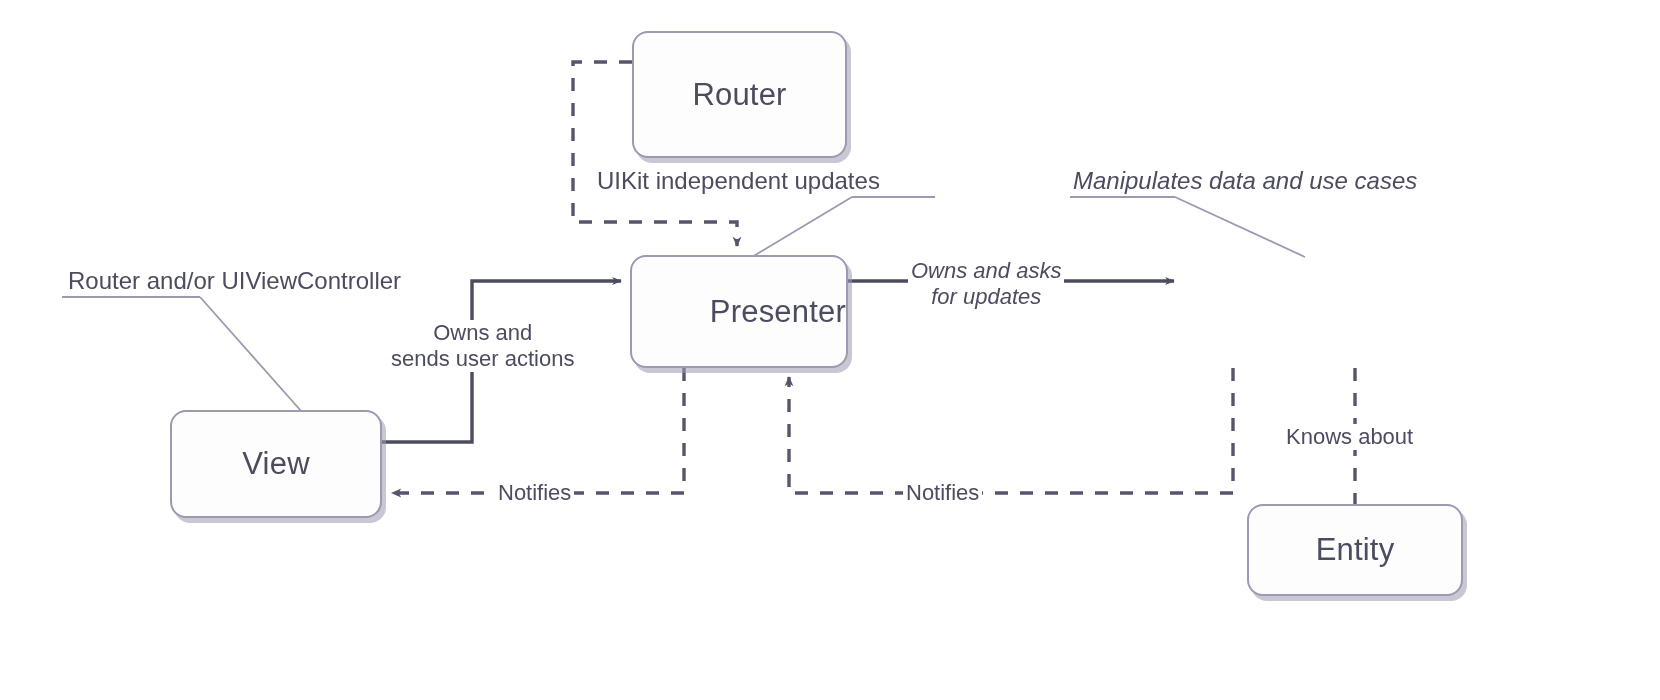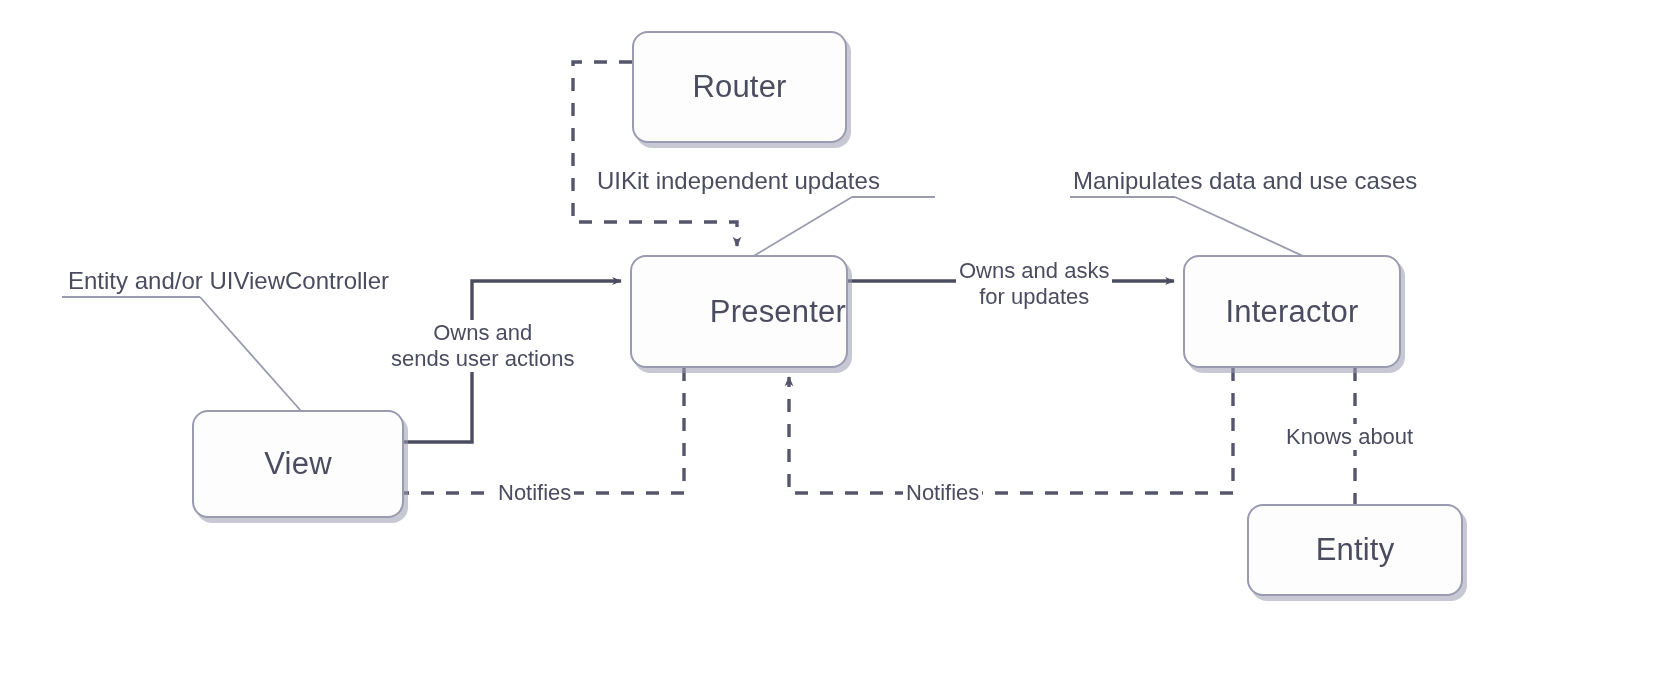--- a/index.html
+++ b/index.html
@@ -96,51 +96,48 @@
 
     <line x1="848" y1="281" x2="1174" y2="281" stroke="#4c4c60" stroke-width="3.4" marker-end="url(#arrowSolid)"></line>
 
     <path d="M 684 368 L 684 493 L 392 493" fill="none" stroke="#55556b" stroke-width="3.4" stroke-dasharray="13 12" marker-end="url(#arrowDash)"></path>
 
     <path d="M 1233 368 L 1233 493 L 789 493 L 789 377" fill="none" stroke="#55556b" stroke-width="3.4" stroke-dasharray="13 12" marker-end="url(#arrowDash)"></path>
 
     <path d="M 1355 368 L 1355 514" fill="none" stroke="#55556b" stroke-width="3.4" stroke-dasharray="13 12" marker-end="url(#arrowDash)"></path>
   </svg>
 
-  <div class="node" style="left:632px; top:31px; width:215px; height:112px;">
+  <div class="node" style="left:632px; top:31px; width:215px; height:127px;">
     <span class="node-label">Router</span>
   </div>
 
   <div class="node" style="left:630px; top:255px; width:218px; height:113px;justify-content:flex-end;">
     <span class="node-label">Presenter</span>
   </div>
 
-  <div class="node" style="left:1183px; top:255px; width:218px; height:113px;">
-    <span class="node-label">Interactor</span>
-  </div>
 
-  <div class="node" style="left:170px; top:410px; width:212px; height:108px;margin-left:22px;">
+  <div class="node" style="left:170px; top:410px; width:212px; height:108px;">
     <span class="node-label">View</span>
   </div>
 
   <div class="node" style="left:1247px; top:504px; width:216px; height:92px;">
     <span class="node-label">Entity</span>
   </div>
 
   <div class="edge-label" style="left:388px; top:320px;">Owns and
 sends user actions</div>
 
-  <div class="edge-label" style="left:956px; top:258px;">Owns and asks
+  <div class="edge-label" style="left:908px; top:258px;font-style:italic;">Owns and asks
 for updates</div>
 
   <div class="edge-label" style="left:495px; top:480px;">Notifies</div>
 
   <div class="edge-label" style="left:903px; top:480px;">Notifies</div>
 
   <div class="edge-label" style="left:1283px; top:424px;">Knows about</div>
 
-  <div class="note-label" style="left:68px; top:267px;">Entity and/or UIViewController</div>
+  <div class="note-label" style="left:68px; top:267px;">Router and/or UIViewController</div>
 
   <div class="note-label" style="left:597px; top:167px;">UIKit independent updates</div>
 
-  <div class="note-label" style="left:1073px; top:167px;">Manipulates data and use cases</div>
+  <div class="note-label" style="left:1073px; top:167px;font-style:italic;">Manipulates data and use cases</div>
 
 </div>
 
 </body></html>

